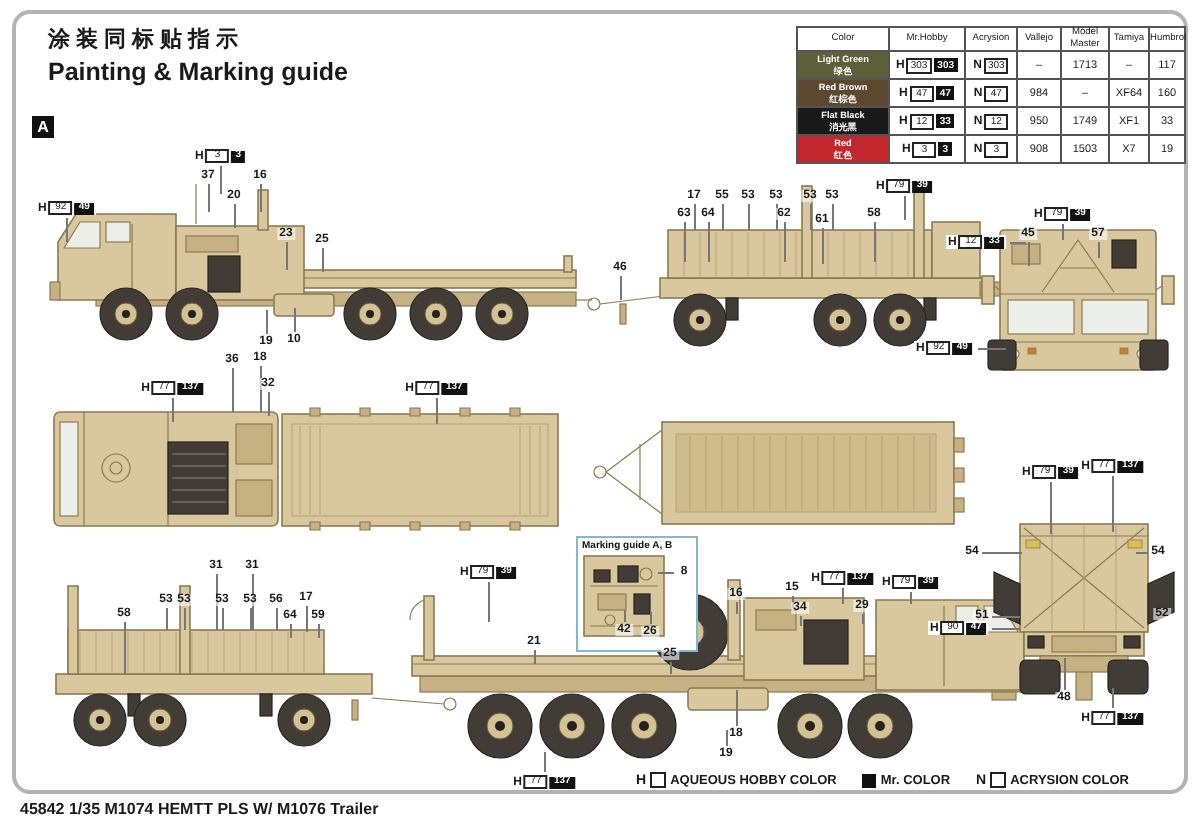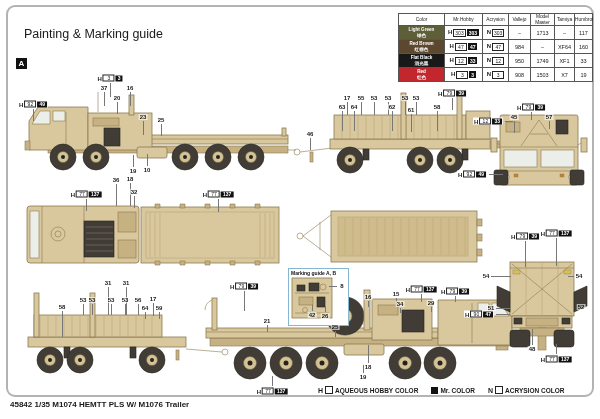--- a/index.html
+++ b/index.html
@@ -1,21 +1,21 @@
 <!DOCTYPE html>
 <html><head>
 <meta charset="utf-8">
 <style>
   html,body{margin:0;padding:0;background:#fff;}
   .page{position:relative;width:600px;height:419px;background:#fff;overflow:hidden;
         font-family:"Liberation Sans",sans-serif;color:#1a1a1a;}
   .frame{position:absolute;left:6px;top:5px;right:6px;bottom:22px;border:2px solid #b3b3b3;border-radius:9px;z-index:0;}
   .hdr{position:absolute;left:24px;top:12px;z-index:4;}
   .hdr .cn{font-size:11px;font-weight:bold;letter-spacing:3px;}
-  .hdr .en{font-size:12.5px;font-weight:normal;margin-top:15px;}
+  .hdr .en{font-size:12.5px;font-weight:bold;margin-top:2px;}
   .badge{position:absolute;left:16px;top:58px;width:11px;height:11px;background:#111;color:#fff;
          font-size:8px;font-weight:bold;text-align:center;line-height:11px;z-index:4;}
   .footer{position:absolute;left:10px;top:400px;font-size:8px;font-weight:bold;z-index:4;}
 
   
   .ptable{position:absolute;left:398px;top:13px;width:194px;z-index:5;}
   .pt-title{background:#111;border:1px solid #000;color:#fff;font-size:7.5px;font-weight:bold;
             letter-spacing:1px;padding:2px 4px 1px 4px;}
   .ptable table{border-collapse:collapse;table-layout:fixed;width:194px;margin-top:0;}
   .ptable th,.ptable td{border:1px solid #555;text-align:center;vertical-align:middle;padding:0;}
@@ -60,20 +60,21 @@
   .lb{display:inline-block;width:6px;height:6px;border:1px solid #222;background:#fff;}
   .sq{display:inline-block;width:7px;height:7px;background:#111;}
 </style>
 </head>
 <body>
 
 <div class="page">
   <div class="frame"></div>
 
   <div class="hdr">
+    <div class="cn">涂装同标贴指示</div>
     <div class="en">Painting &amp; Marking guide</div>
   </div>
   <div class="badge">A</div>
 
   <svg class="art" width="600" height="419" viewBox="0 0 600 419">
     <defs>
       <g id="w13">
           <circle r="13" class="dark"></circle>
           <circle r="5.5" class="hub"></circle>
           <circle r="2" class="dark2"></circle>

